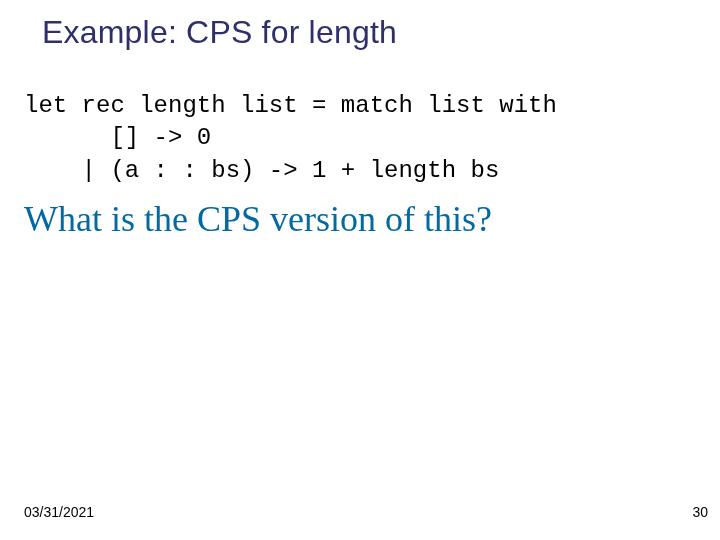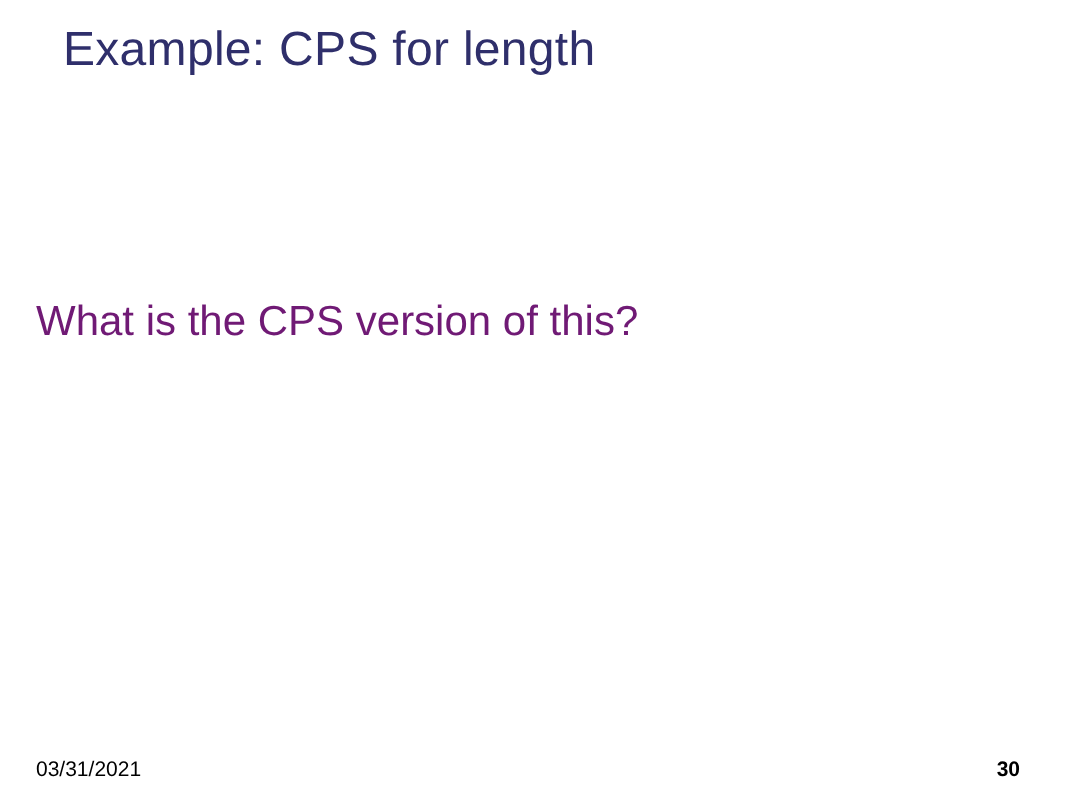--- a/index.html
+++ b/index.html
@@ -35,46 +35,48 @@
     font-family: "Courier New", Courier, monospace;
     font-size: 24px;
     line-height: 1.35;
     color: #000;
     white-space: pre;
   }
   .question {
     position: absolute;
     top: 198px;
     left: 24px;
-    font-size: 28px;
-    color: #701a75;
-    font-family: Liberation Sans, sans-serif;
+    font-size: 36px;
+    color: #0369a1;
+    font-family: Liberation Serif, serif;
   }
   .footer-date {
     position: absolute;
     bottom: 20px;
     left: 24px;
     font-size: 14px;
     color: #000;
   }
   .footer-page {
     position: absolute;
     bottom: 20px;
-    right: 40px;
+    right: 12px;
     font-size: 14px;
     color: #000;
-    font-weight: bold;
   }
 </style>
 </head>
 <body>
 
 <div class="slide">
 
   <div class="title">Example: CPS for length</div>
 
+  <div class="code-block"><span>let rec length list = match list with</span>
+<span>      [] -&gt; 0</span>
+<span>    | (a : : bs) -&gt; 1 + length bs</span></div>
 
   <div class="question">What is the CPS version of this?</div>
 
   <div class="footer-date">03/31/2021</div>
   <div class="footer-page">30</div>
 
 </div>
 
 </body></html>

